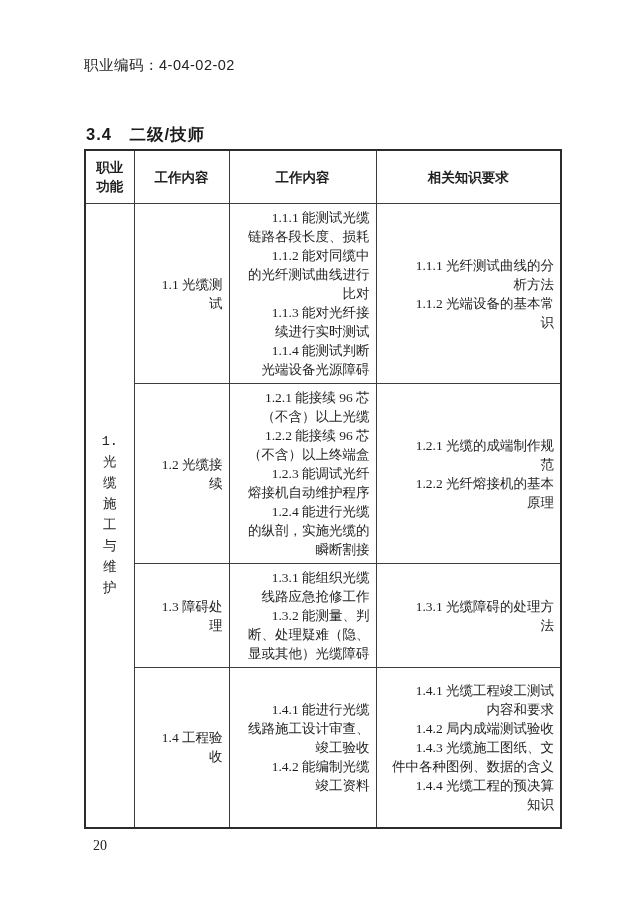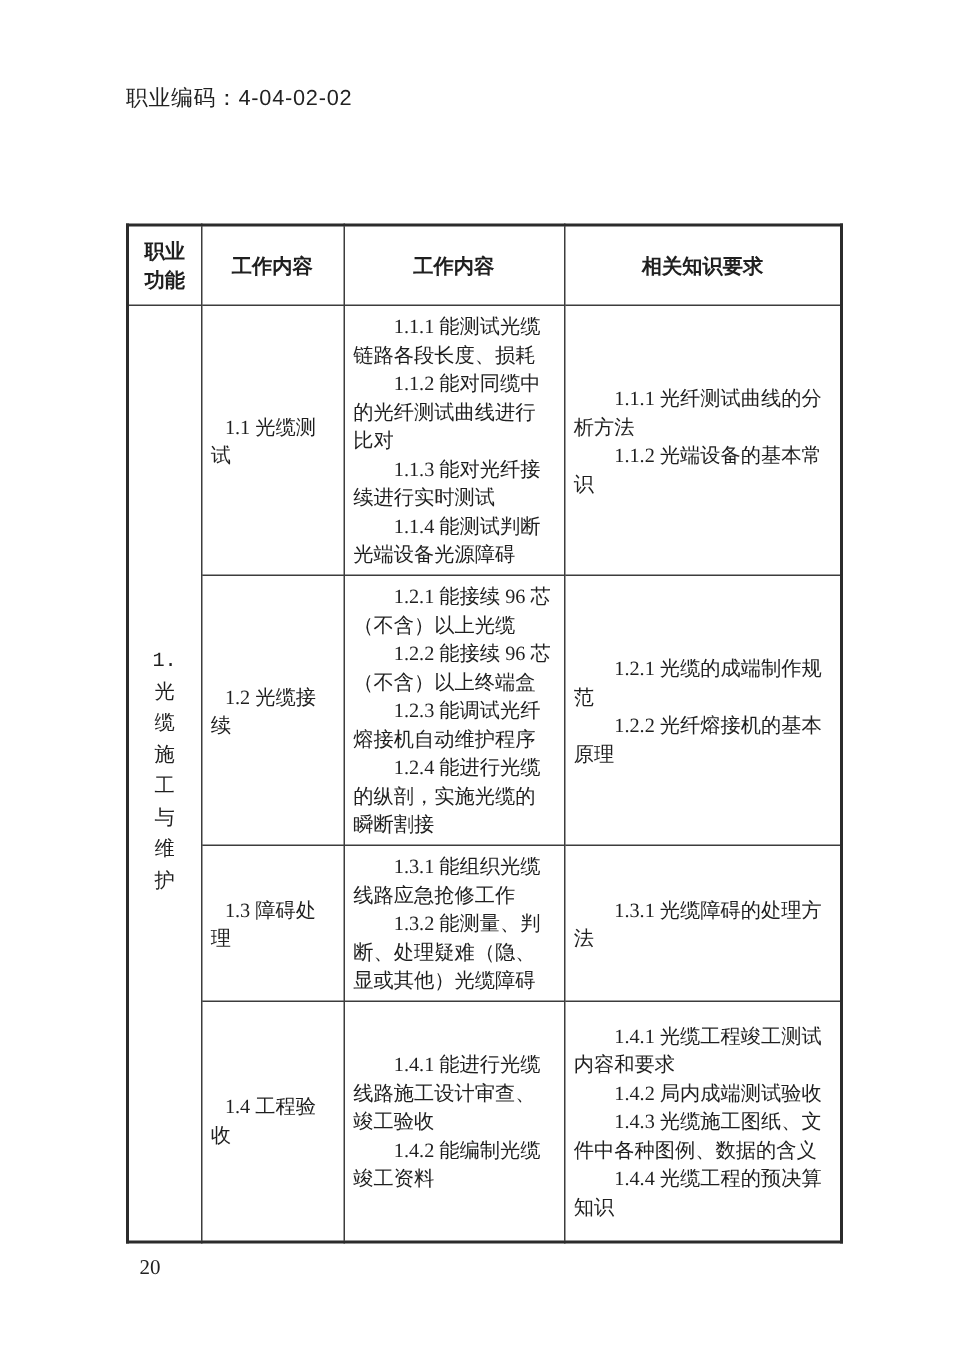--- a/index.html
+++ b/index.html
@@ -53,29 +53,29 @@
     vertical-align: middle;
     background: #ffffff;
   }
   table.spec th {
     font-weight: bold;
     text-align: center;
     font-size: 13.5px;
     height: 44px;
   }
   td.cell-work {
-    text-align: left;
+    text-align: right;
   }
   .work-label {
     text-indent: 0.7em;
   }
   .item {
     margin: 0;
     text-indent: 2em;
-    text-align: left;
+    text-align: right;
   }
   td.cell-func {
     padding: 2px 0;
     font-family: Liberation Mono, monospace;
   }
   .vfunc {
     width: 17px;
     margin: 0 auto;
     word-break: break-all;
     text-align: center;
@@ -95,20 +95,21 @@
     margin-top: 20px;
   }
 </style>
 </head>
 <body>
 
 <div class="page">
 
   <div class="code-line">职业编码：4-04-02-02</div>
 
+  <div class="section-title">3.4　二级/技师</div>
 
   <table class="spec">
     <colgroup>
       <col style="width:49px">
       <col style="width:95px">
       <col style="width:147px">
       <col style="width:185px">
     </colgroup>
     <tbody>
         <tr>

